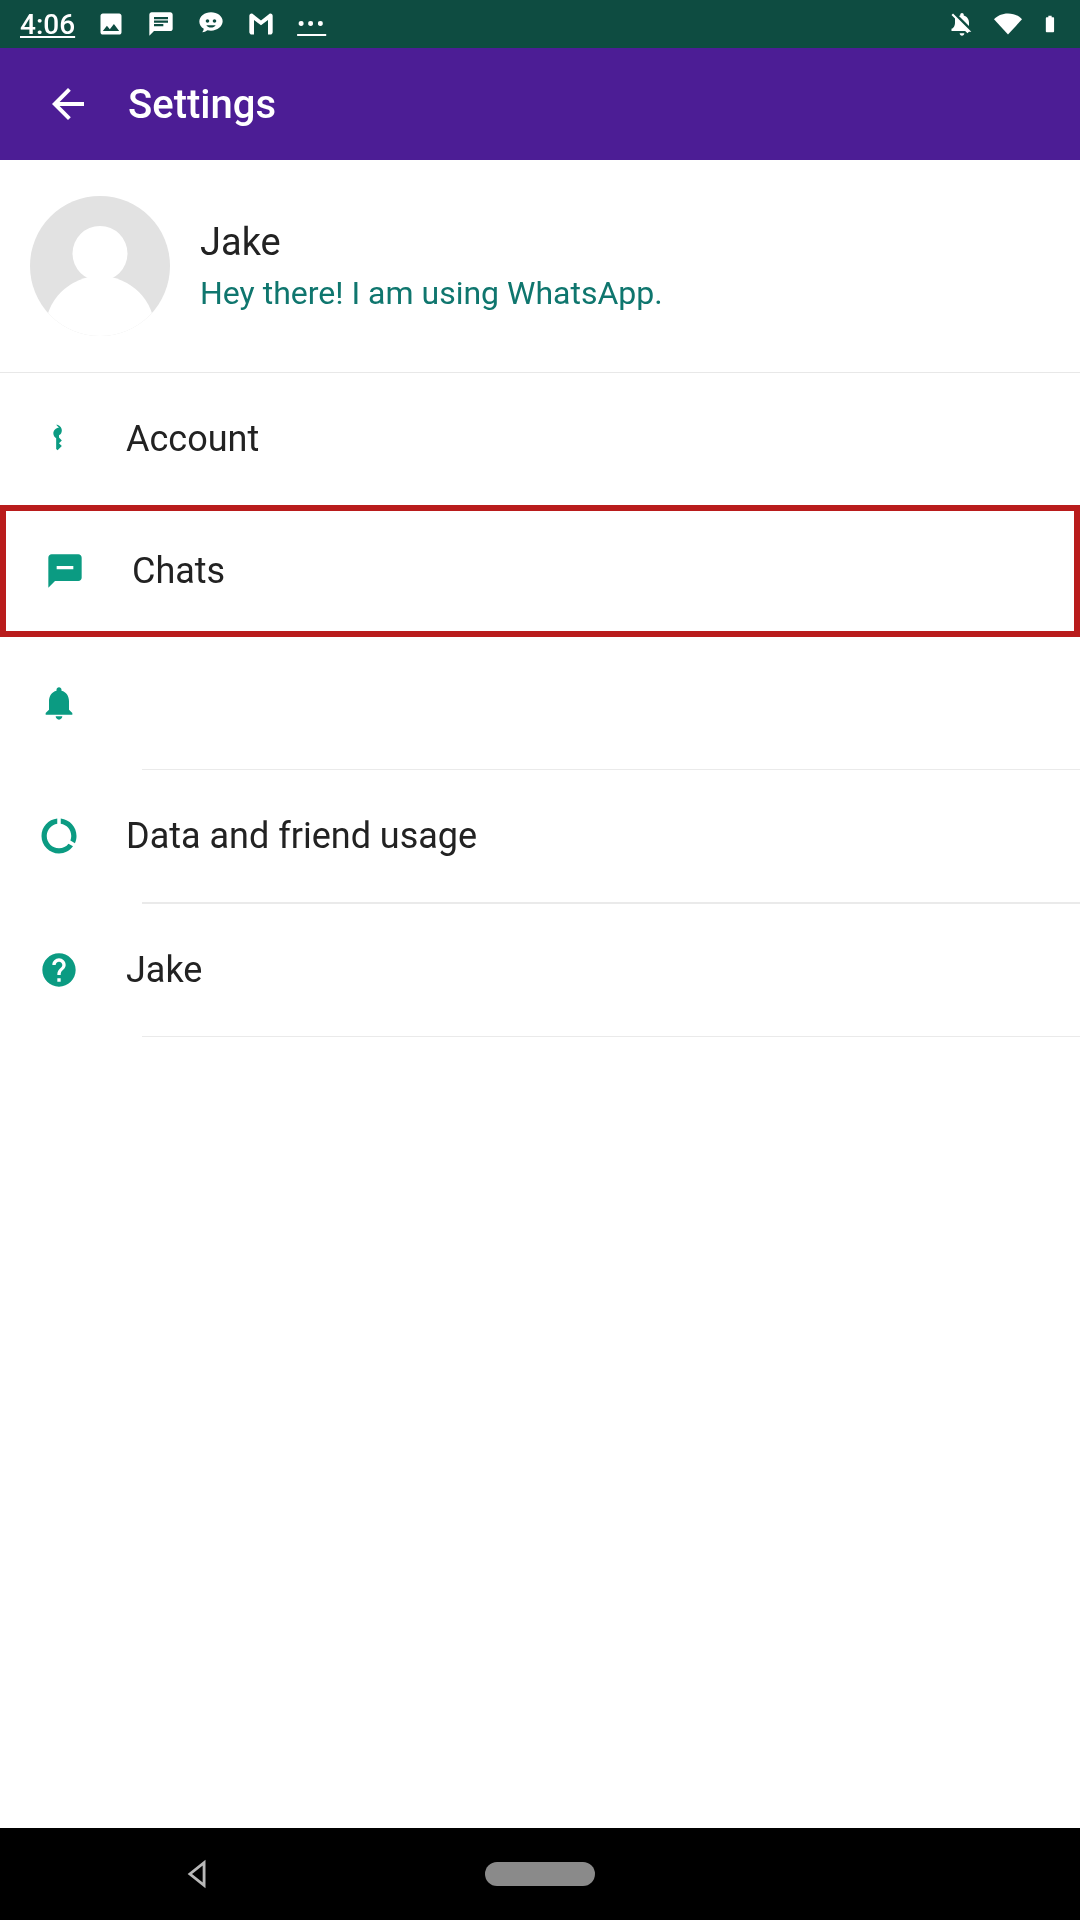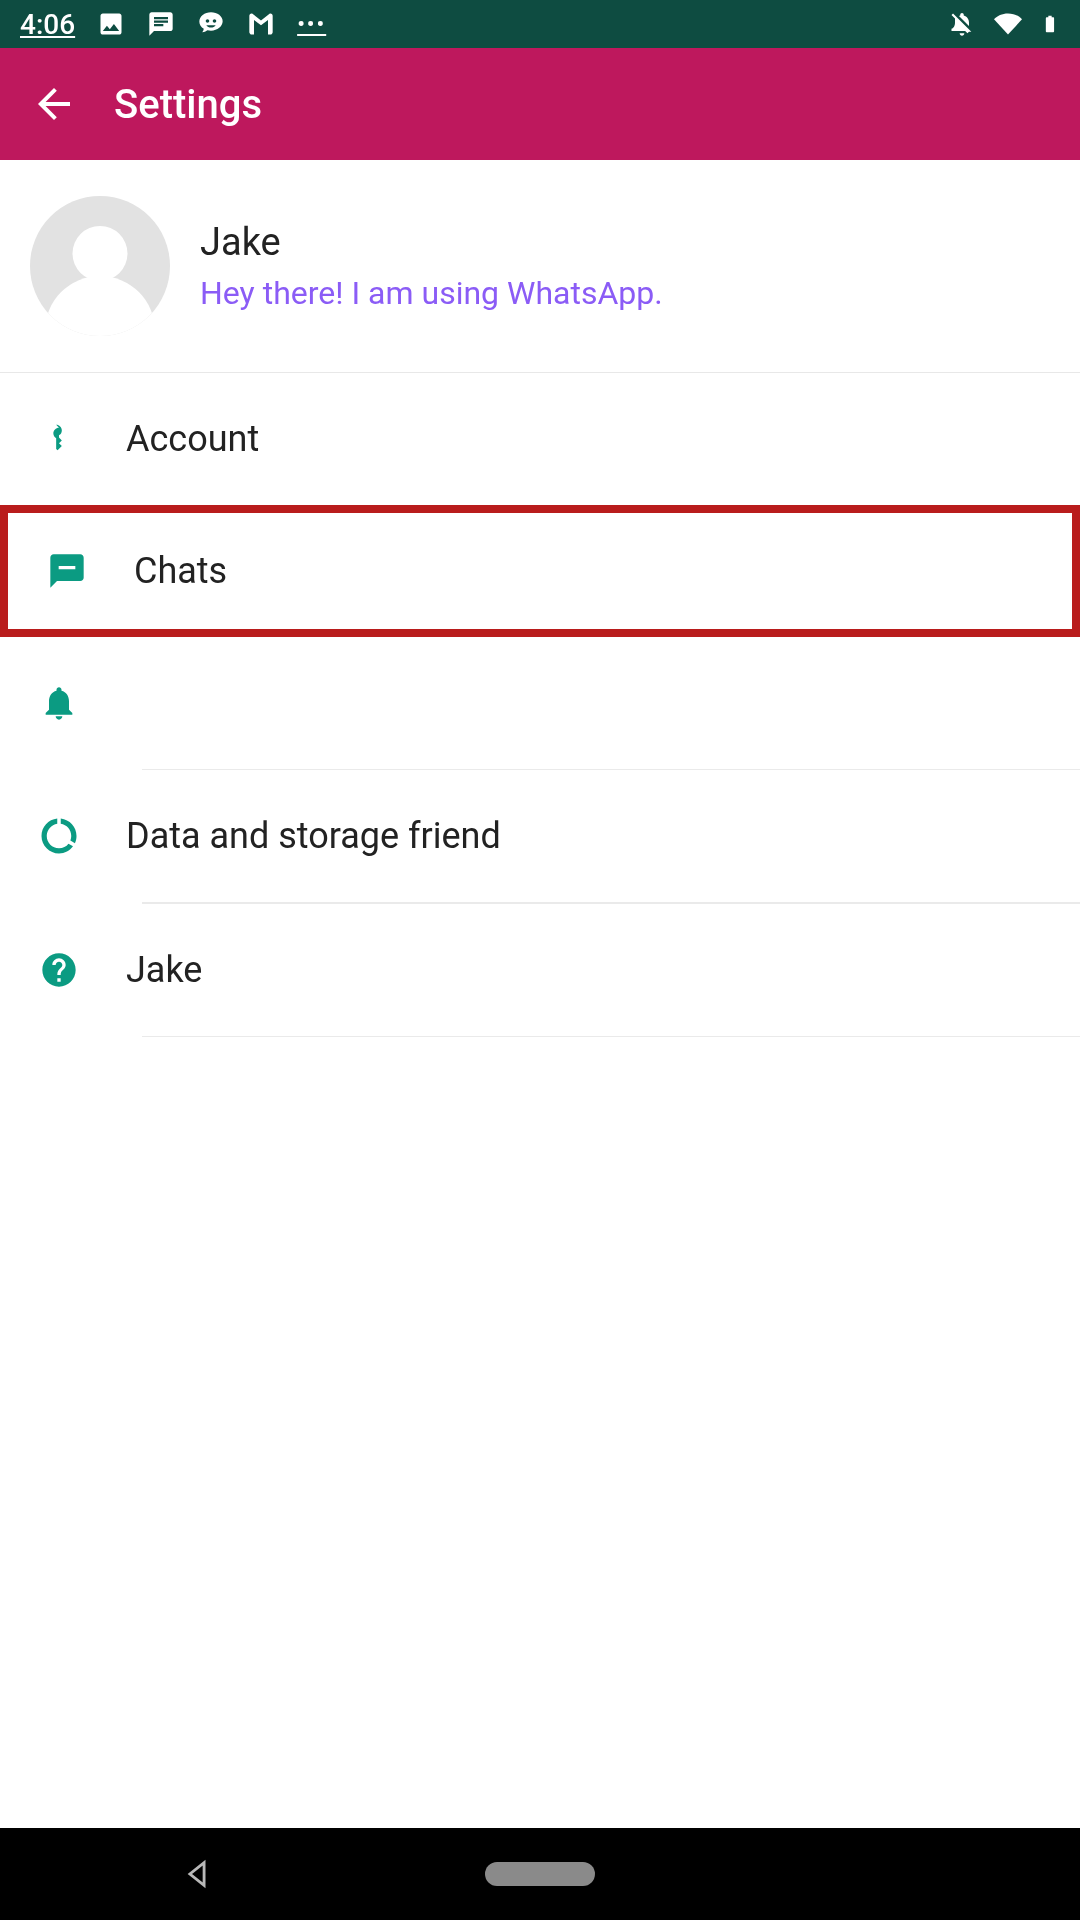--- a/index.html
+++ b/index.html
@@ -22,25 +22,25 @@
     font-weight: 500;
     text-decoration: underline;
   }
   .status-left { display: flex; align-items: center; gap: 22px; }
   .status-right { margin-left: auto; display: flex; align-items: center; gap: 18px; }
   .status-icon { width: 28px; height: 28px; fill: #ffffff; }
   .status-dots { font-size: 22px; letter-spacing: 2px; }
 
   .app-bar {
     height: 112px;
-    background: #be185d;
+    background: #4c1d95;
     color: #ffffff;
     display: flex;
     align-items: center;
-    padding: 0 30px;
+    padding: 0 44px;
   }
   .app-bar .back { width: 48px; height: 48px; fill: #fff; margin-right: 36px; }
   .app-bar .title { font-size: 40px; font-weight: 500; }
 
   .profile {
     display: flex;
     align-items: center;
     padding: 36px 30px 36px 30px;
     border-bottom: 1px solid #e8e8e8;
   }
@@ -70,21 +70,21 @@
     bottom: -30px;
     left: 50%;
     transform: translateX(-50%);
     width: 110px;
     height: 90px;
     background: #ffffff;
     border-radius: 55px 55px 0 0;
   }
   .profile-text { margin-left: 30px; }
   .profile-name { font-size: 38px; color: #222; margin-bottom: 10px; }
-  .profile-status { font-size: 32px; color: #8b5cf6; }
+  .profile-status { font-size: 32px; color: #0f766e; }
 
   .menu { }
   .menu-item {
     display: flex;
     align-items: center;
     height: 132px;
     padding-left: 32px;
     position: relative;
   }
   .menu-item .icon-wrap {
@@ -95,21 +95,21 @@
   }
   .menu-item svg { fill: #0b9b82; }
   .menu-label { font-size: 36px; color: #222; }
   .menu-divider {
     height: 1px;
     background: #eaeaea;
     margin-left: 142px;
   }
 
   .highlight-box {
-    border: 8px solid #b91c1c;
+    border: 6px solid #b91c1c;
   }
 
   .nav-bar {
     position: absolute;
     left: 0; right: 0; bottom: 0;
     height: 92px;
     background: #000000;
     display: flex;
     align-items: center;
     justify-content: center;
@@ -202,21 +202,21 @@
     </div>
   </div>
   <div class="menu-divider"></div>
 
   <div class="menu-item">
     <div class="icon-wrap">
       <svg width="42" height="42" viewBox="0 0 24 24">
           <path d="M13 2v3c3.4.5 6 3.4 6 7 0 .9-.2 1.8-.5 2.6l2.6 1.5c.6-1.2.9-2.6.9-4.1 0-5.2-3.9-9.4-9-10zm-1 17c-3.9 0-7-3.1-7-7 0-3.5 2.6-6.4 6-7V2C5.9 2.5 2 6.8 2 12c0 5.5 4.5 10 10 10 3.3 0 6.2-1.6 8-4.1l-2.6-1.5C16.2 18 14.2 19 12 19z"></path>
         </svg>
     </div>
-    <span class="menu-label">Data and storage friend</span>
+    <span class="menu-label">Data and friend usage</span>
   </div>
   <div class="menu-divider"></div>
 
   <div class="menu-divider"></div>
 
   <div class="menu-item">
     <div class="icon-wrap">
       <svg width="40" height="40" viewBox="0 0 24 24">
           <path d="M12 2C6.5 2 2 6.5 2 12s4.5 10 10 10 10-4.5 10-10S17.5 2 12 2zm1 17h-2v-2h2v2zm2.1-7.8l-.9.9c-.7.7-1.2 1.3-1.2 2.9h-2v-.5c0-1.1.5-2.1 1.2-2.9l1.2-1.3c.4-.3.6-.8.6-1.3 0-1.1-.9-2-2-2s-2 .9-2 2H8c0-2.2 1.8-4 4-4s4 1.8 4 4c0 .9-.4 1.7-.9 2.2z"></path>
         </svg>

